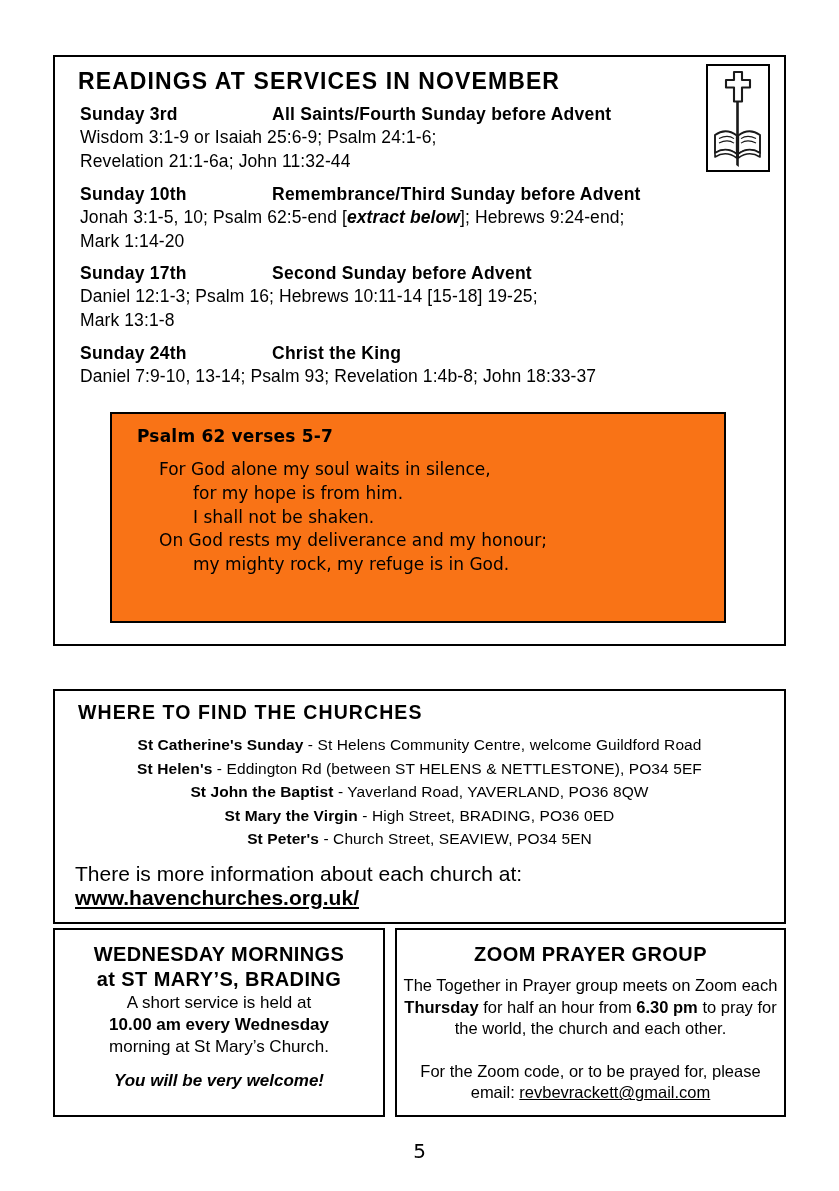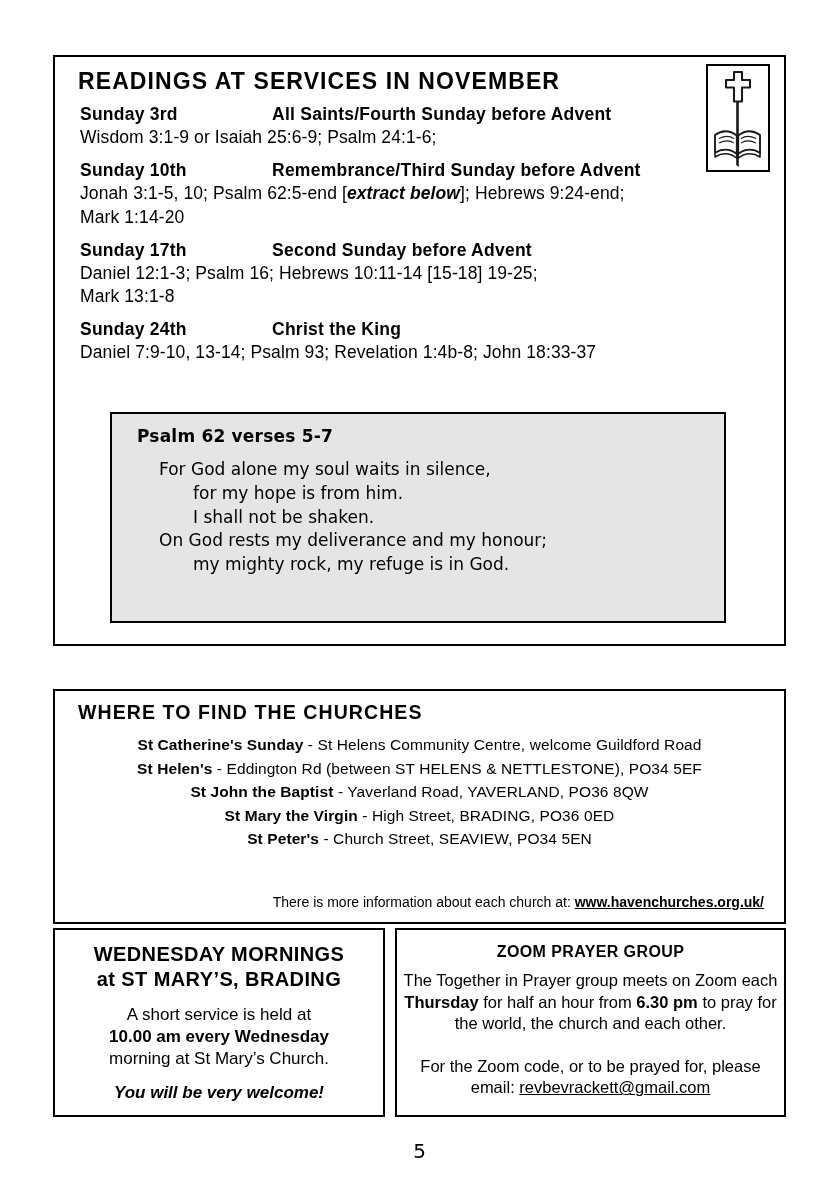--- a/index.html
+++ b/index.html
@@ -96,21 +96,21 @@
 
   
   #psalm-box {
     position: absolute;
     left: 55px;
     top: 355px;
     width: 616px;
     height: 211px;
     border: 2px solid #000;
     box-sizing: border-box;
-    background: #e5e5e5;
+    background: #f97316;
     font-family: "DejaVu Sans", sans-serif;
     padding-left: 28px;
   }
   #psalm-title {
     position: absolute;
     left: 25px;
     top: 12px;
     font-weight: bold;
     font-size: 17px;
     letter-spacing: 0.2px;
@@ -154,22 +154,22 @@
   .church-row b { font-weight: bold; }
   .church-cont {
     font-size: 15.5px;
     line-height: 1.52;
   }
   #churches-note {
     position: absolute;
     left: 20px;
     right: 20px;
     bottom: 12px;
-    text-align: right;
-    font-size: 14px;
+    text-align: left;
+    font-size: 21px;
   }
   #churches-note b {
     font-weight: bold;
     text-decoration: underline;
   }
 
   
   #wednesday-box {
     left: 53px;
     top: 928px;
@@ -180,41 +180,40 @@
   #wednesday-box .hdr {
     font-weight: bold;
     font-size: 20px;
     line-height: 1.24;
     letter-spacing: 0.4px;
     margin-top: 12px;
   }
   #wednesday-box .body {
     font-size: 17px;
     line-height: 1.3;
-    margin-top: 12px;
   }
   #wednesday-box .body b { font-weight: bold; }
   #wednesday-box .closing {
     font-size: 17px;
     font-weight: bold;
     font-style: italic;
     margin-top: 13px;
   }
 
   
   #zoom-box {
     left: 395px;
     top: 928px;
     width: 391px;
     height: 189px;
     text-align: center;
   }
   #zoom-box .hdr {
     font-weight: bold;
-    font-size: 16px;
+    font-size: 20px;
     letter-spacing: 0.4px;
     margin-top: 13px;
   }
   #zoom-box .body {
     font-size: 16.5px;
     line-height: 1.31;
     margin-top: 9px;
     padding: 0 6px;
   }
   #zoom-box .body b { font-weight: bold; }
@@ -266,20 +265,21 @@
         <path d="M28.2 92 L28.2 99 L30.8 101 L30.8 92 Z" fill="#1a1a1a"></path>
       </svg>
     </div>
 
     <div id="readings-list">
 
       <div class="reading-group">
         <div class="reading-head"><span class="day">Sunday 3rd</span><span>All Saints/Fourth Sunday before Advent</span></div>
         <div class="reading-refs">
           <div>Wisdom 3:1-9 or Isaiah 25:6-9; Psalm 24:1-6;</div>
+          <div>Revelation 21:1-6a; John 11:32-44</div>
         </div>
       </div>
 
       <div class="reading-group">
         <div class="reading-head"><span class="day">Sunday 10th</span><span>Remembrance/Third Sunday before Advent</span></div>
         <div class="reading-refs">
           <div><span>Jonah 3:1-5, 10; Psalm 62:5-end [</span><i>extract below</i><span>]; Hebrews 9:24-end;</span></div>
           <div>Mark 1:14-20</div>
         </div>
       </div>

